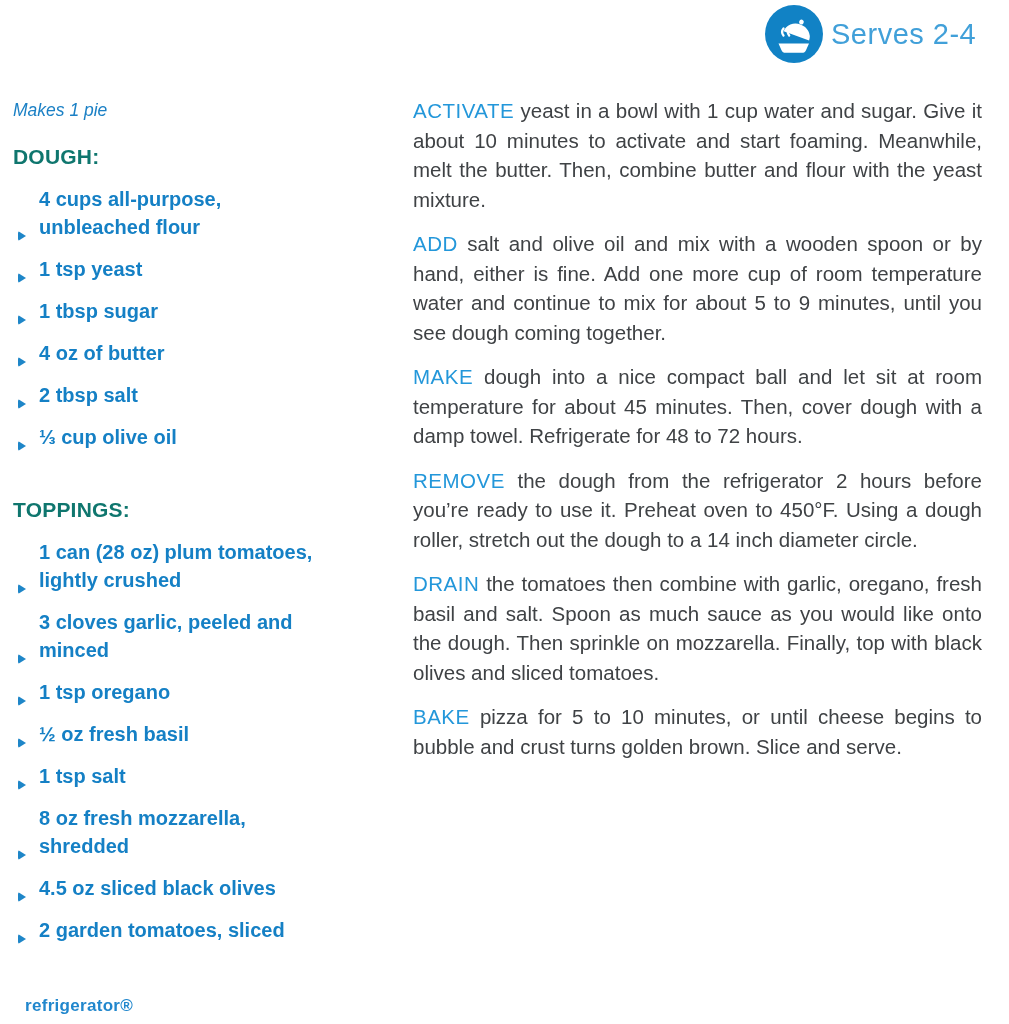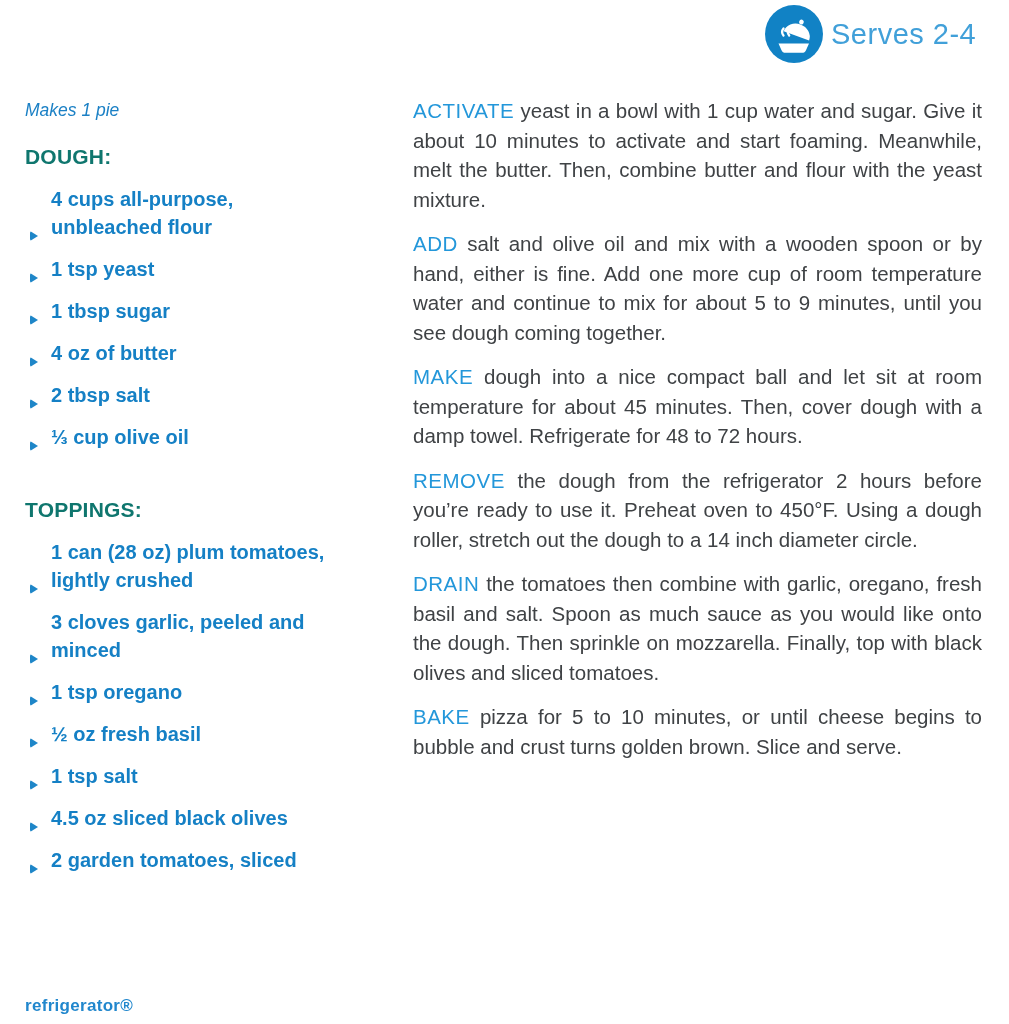--- a/index.html
+++ b/index.html
@@ -27,21 +27,21 @@
     font-size: 29px;
     font-weight: 400;
     color: #41a0d9;
     letter-spacing: 0.5px;
     white-space: nowrap;
   }
 
   
   .ingredients {
     position: absolute;
-    left: 25px;
+    left: 13px;
     top: 100px;
     width: 355px;
   }
   .yield {
     font-style: italic;
     font-size: 17.5px;
     line-height: 21px;
     color: #1b80c5;
     margin-bottom: 24px;
   }
@@ -182,20 +182,25 @@
         <li class="ing-item">
             <span class="tri"></span>
             <span class="itxt">½ oz fresh basil</span>
           </li>
         <li class="ing-item">
             <span class="tri"></span>
             <span class="itxt">1 tsp salt</span>
           </li>
         <li class="ing-item">
             <span class="tri"></span>
+            <span class="itxt">8 oz fresh mozzarella,
+shredded</span>
+          </li>
+        <li class="ing-item">
+            <span class="tri"></span>
             <span class="itxt">4.5 oz sliced black olives</span>
           </li>
         <li class="ing-item">
             <span class="tri"></span>
             <span class="itxt">2 garden tomatoes, sliced</span>
           </li>
       </ul>
     </section>
   </aside>
 

